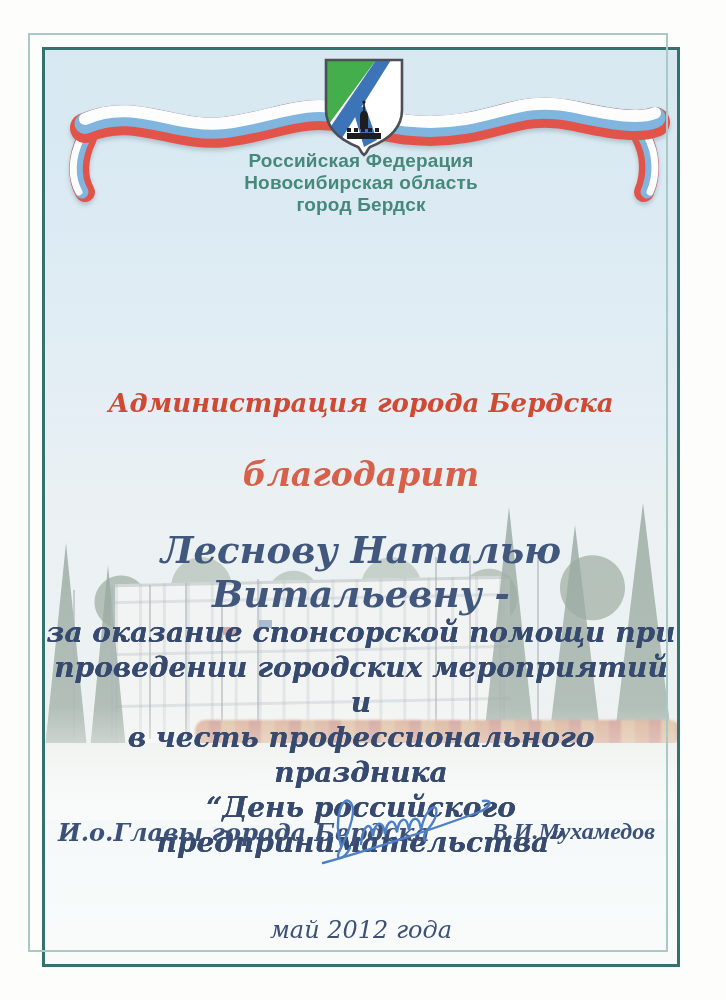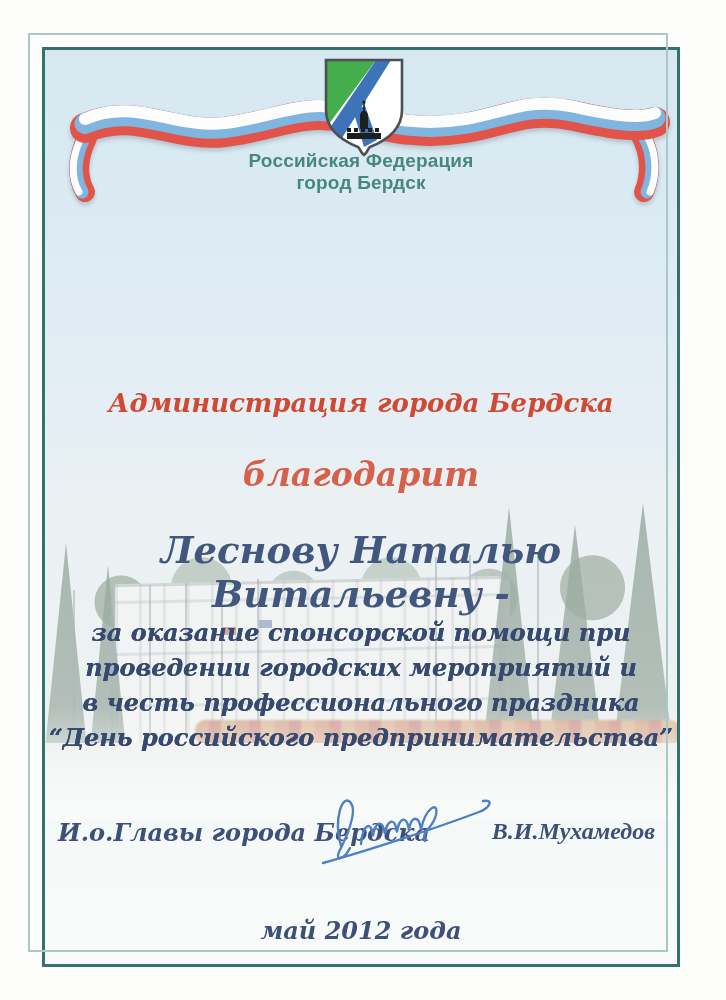--- a/index.html
+++ b/index.html
@@ -61,28 +61,28 @@
   
   .txt{position:absolute;left:0;width:100%;text-align:center;z-index:5;}
   .region{top:100px;font-family:"Liberation Sans",sans-serif;font-weight:700;font-size:19px;
     line-height:22px;color:#46887a;letter-spacing:.2px;}
   .main-title{top:199px;font-family:"Liberation Serif",serif;font-weight:700;font-size:45px;line-height:54px;
     color:#e1a36c;letter-spacing:1px;text-shadow:.7px .9px .6px rgba(176,117,60,.5);}
   .issuer{top:338px;font-style:italic;font-weight:700;font-size:26px;color:#d04a33;font-family:"DejaVu Serif",serif;}
   .salutation{top:405px;font-style:italic;font-weight:700;font-size:33px;color:#d6604a;font-family:"DejaVu Serif",serif;}
   .recip-name{top:478px;font-style:italic;font-weight:700;font-size:37px;color:#42577d;font-family:"DejaVu Serif",serif;}
   .recip-role{top:527px;font-style:italic;font-weight:700;font-size:28px;color:#42577d;font-family:"DejaVu Serif",serif;}
-  .body-text{top:565px;font-style:italic;font-weight:700;font-size:24px;line-height:35px;color:#36496f;
+  .body-text{top:565px;font-style:italic;font-weight:700;font-size:28px;line-height:35px;color:#36496f;
     font-family:"DejaVu Serif",serif;text-shadow:0 0 .4px #36496f;}
   .sig-title{position:absolute;left:13px;top:768px;font-style:italic;font-weight:700;font-size:24px;
     color:#3c5078;z-index:5;font-family:"DejaVu Serif",serif;}
   .sig-name{position:absolute;right:22px;top:768px;font-style:italic;font-weight:700;font-size:24px;
     color:#3c5078;z-index:5;font-family:Liberation Serif, serif;}
   .sig-svg{position:absolute;left:268px;top:728px;width:190px;height:100px;z-index:6;}
-  .date{top:866px;font-style:italic;font-weight:700;font-size:24px;color:#3c5078;font-family:"DejaVu Serif",serif;}
+  .date{top:866px;font-style:italic;font-weight:400;font-size:24px;color:#3c5078;font-family:"DejaVu Serif",serif;}
 </style>
 </head>
 <body>
 
 <div class="page">
 
   <div class="frame-dark">
 
     <div class="photo">
       <div class="sky"></div>
@@ -157,20 +157,21 @@
           <path d="M42,60 C42,53 50,53 50,60 Z"></path>
           <rect x="45.2" y="47" width="1.6" height="8"></rect>
           <circle cx="46" cy="46" r="1.6"></circle>
         </g>
       </g>
       <path d="M8,4 H84 V54 C84,72 72,83 52,91 C50,92 50,96 46,99 C42,96 42,92 40,91 C20,83 8,72 8,54 Z" fill="none" stroke="#4e4e55" stroke-width="2.6"></path>
     </svg>
 
     <div class="txt region">
       <div>Российская Федерация</div>
+      <div>Новосибирская область</div>
       <div>город Бердск</div>
     </div>
 
 
     <div class="txt issuer">Администрация города Бердска</div>
 
     <div class="txt salutation">благодарит</div>
 
     <div class="txt recip-name">Леснову Наталью Витальевну -</div>
 

